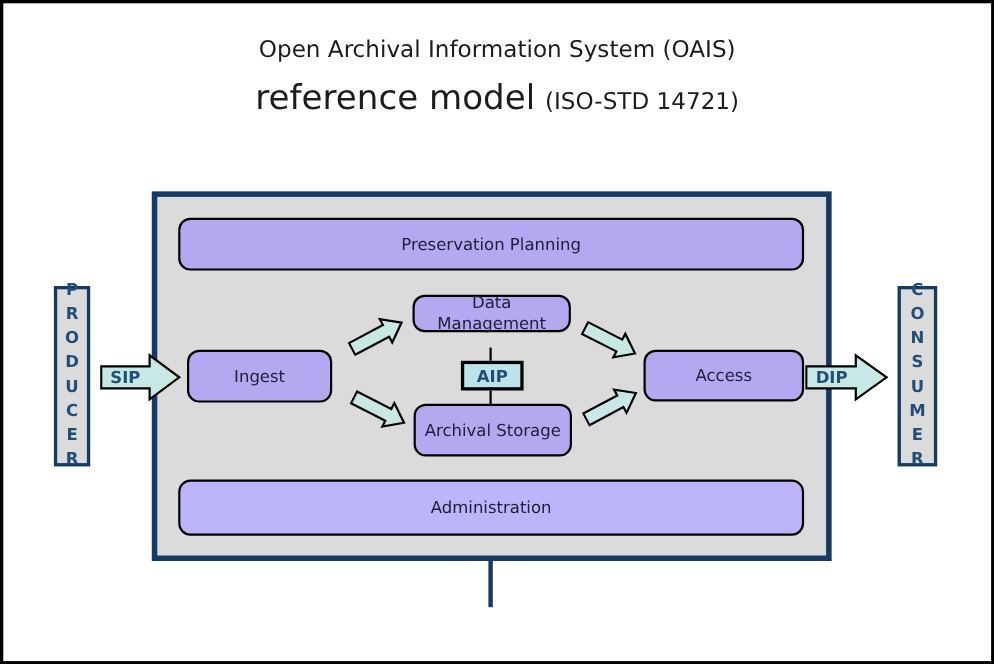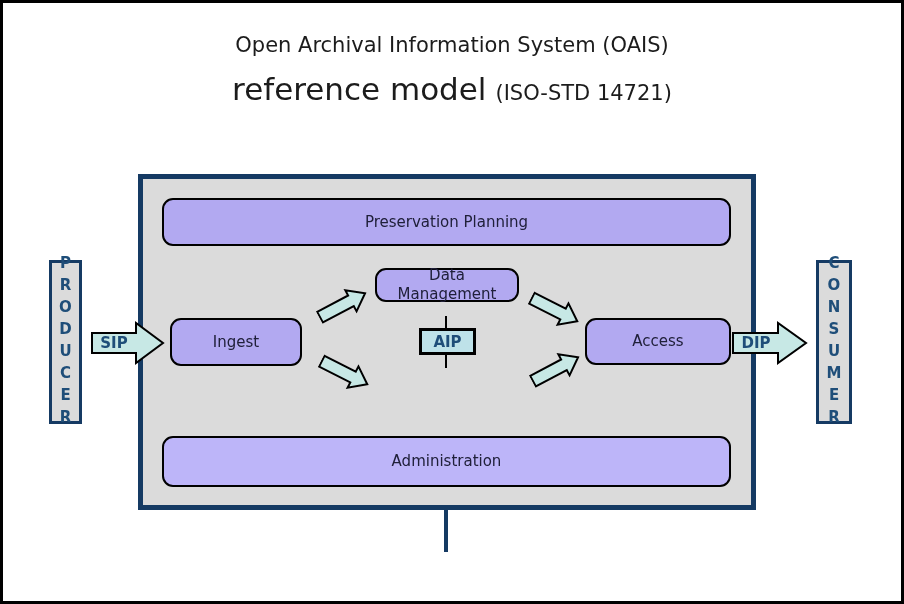--- a/index.html
+++ b/index.html
@@ -82,20 +82,23 @@
   </div>
 
   <div class="abs entity" style="left:372px;top:265px;width:144px;height:34px;">
     <span class="two-line">Data Management</span>
   </div>
 
   <div class="abs entity" style="left:167px;top:315px;width:132px;height:48px;">
     <span>Ingest</span>
   </div>
 
+  <div class="abs entity" style="left:373px;top:364px;width:144px;height:48px;">
+    <span>Archival Storage</span>
+  </div>
 
   <div class="abs entity admin" style="left:159px;top:433px;width:569px;height:51px;">
     <span>Administration</span>
   </div>
 
   <div class="abs entity" style="left:582px;top:315px;width:146px;height:47px;">
     <span>Access</span>
   </div>
 
   <div class="abs aip-line"></div>

